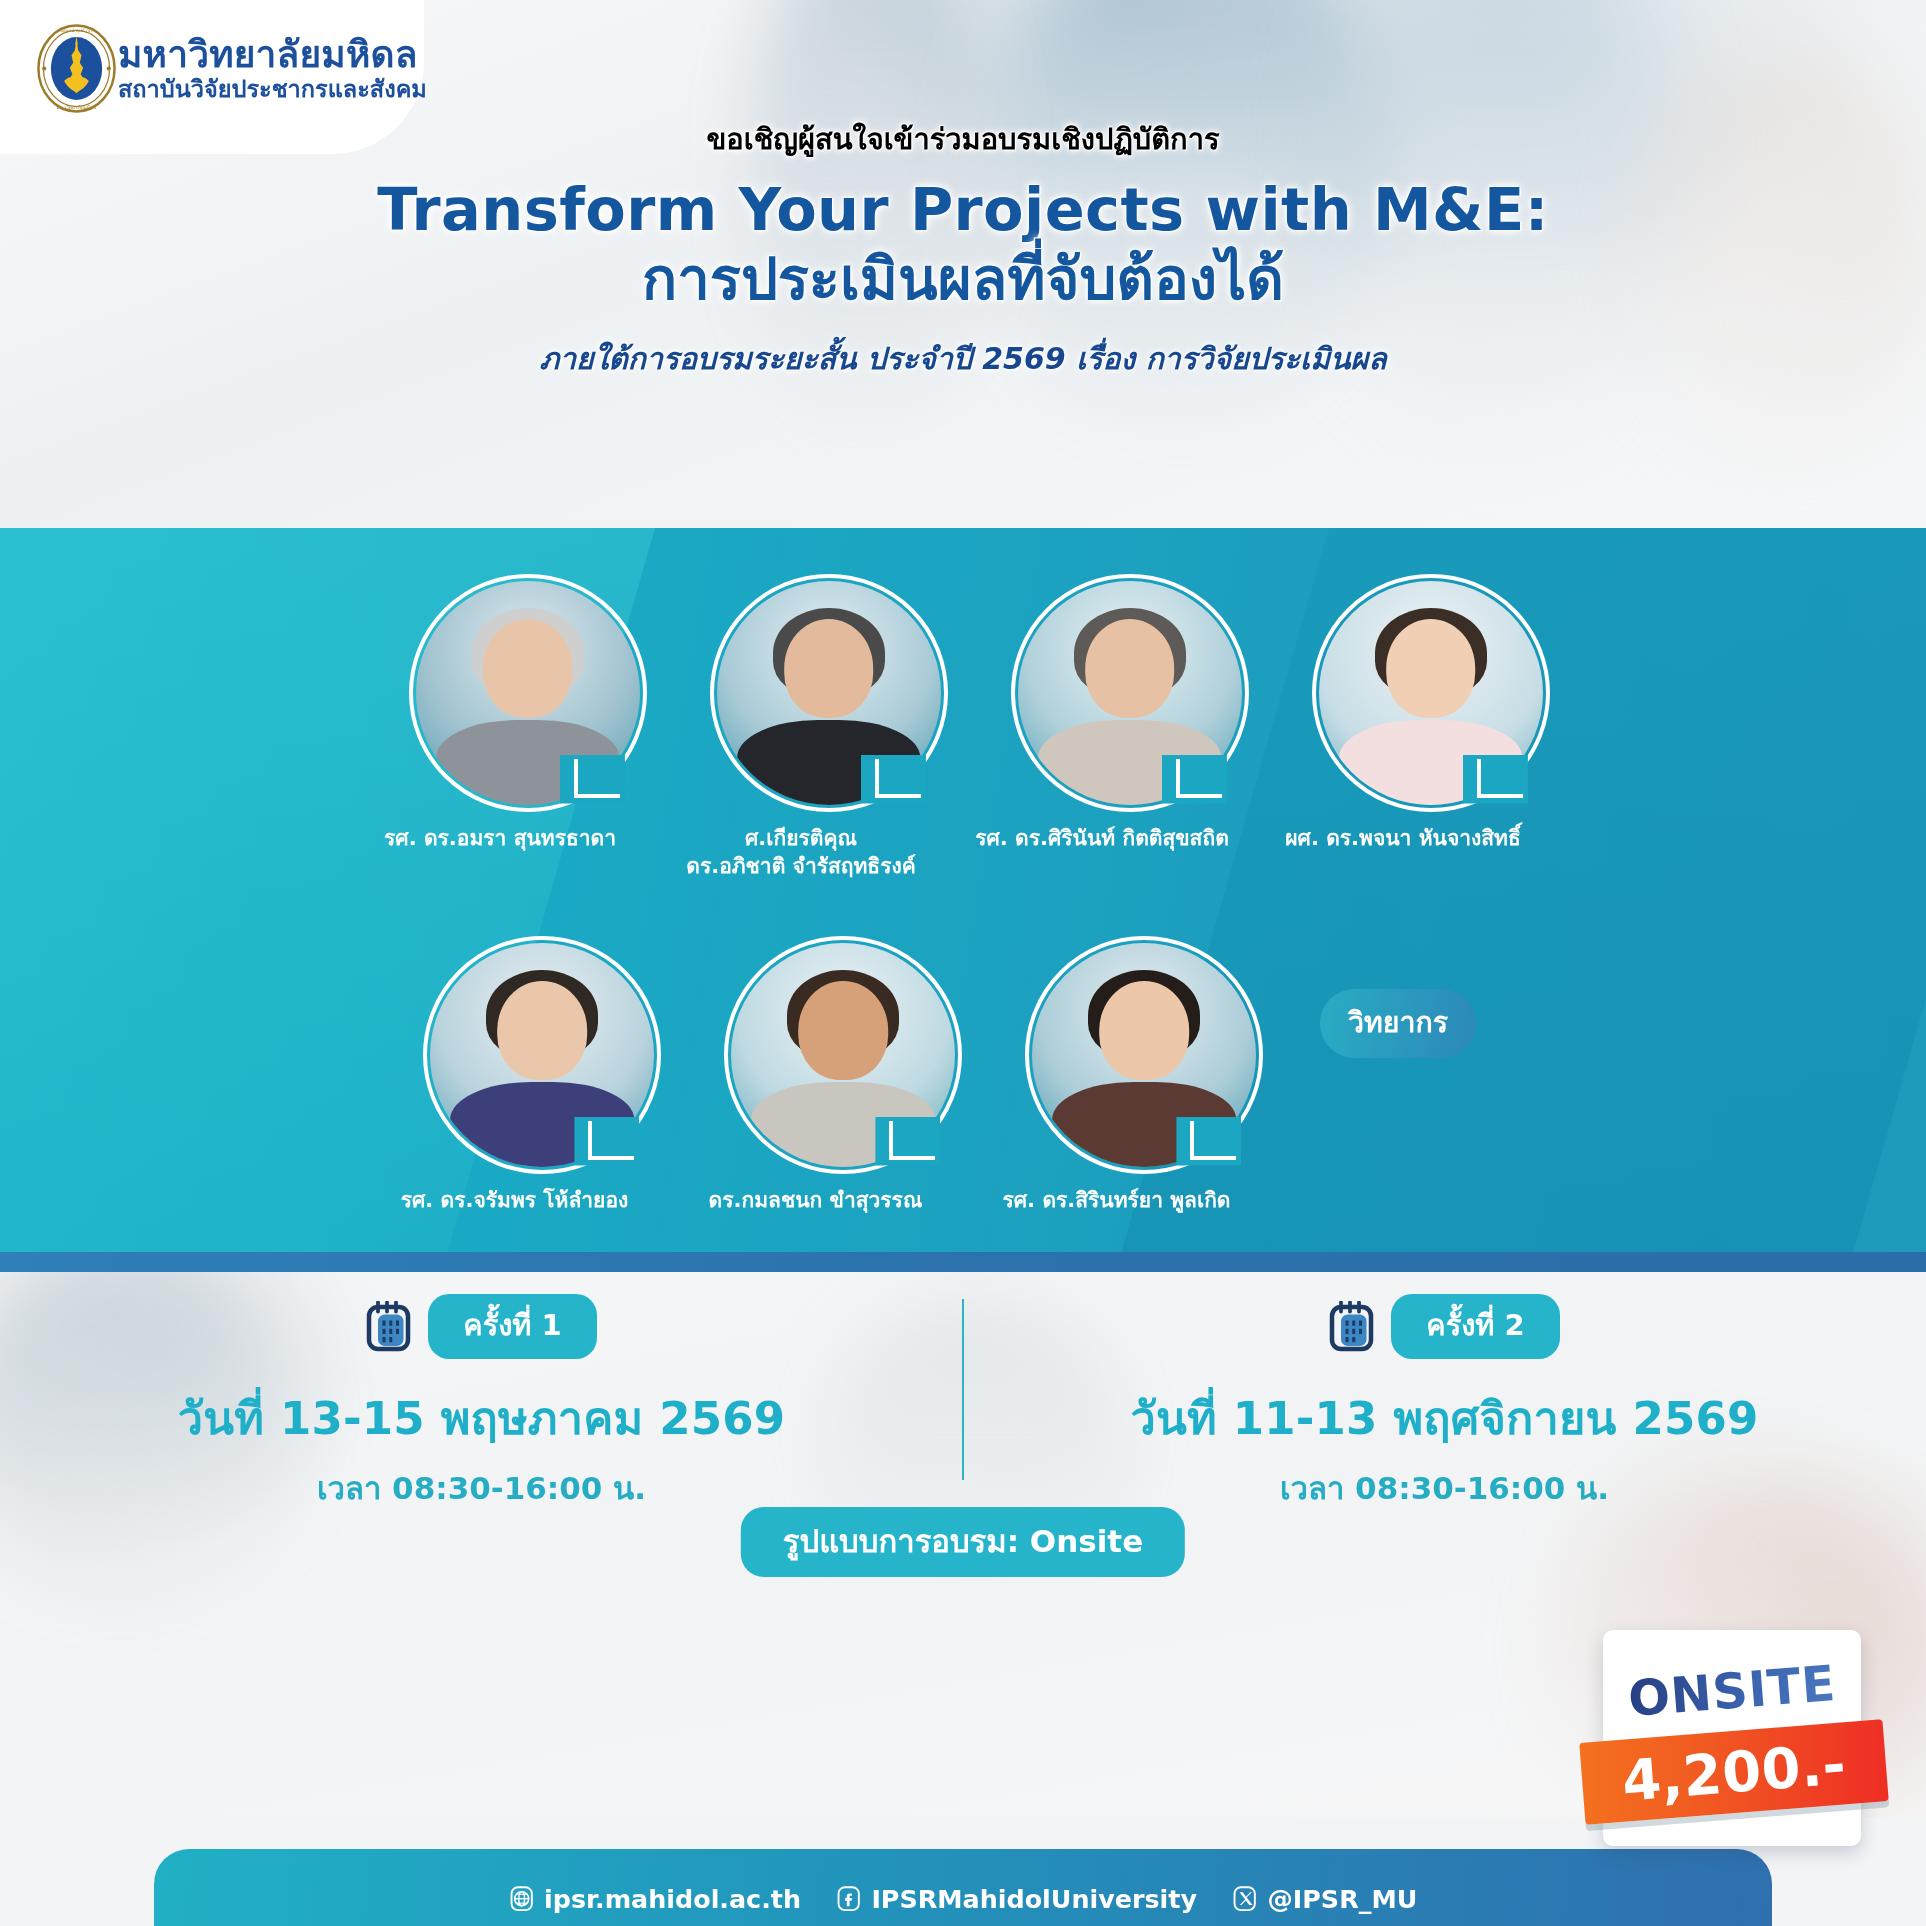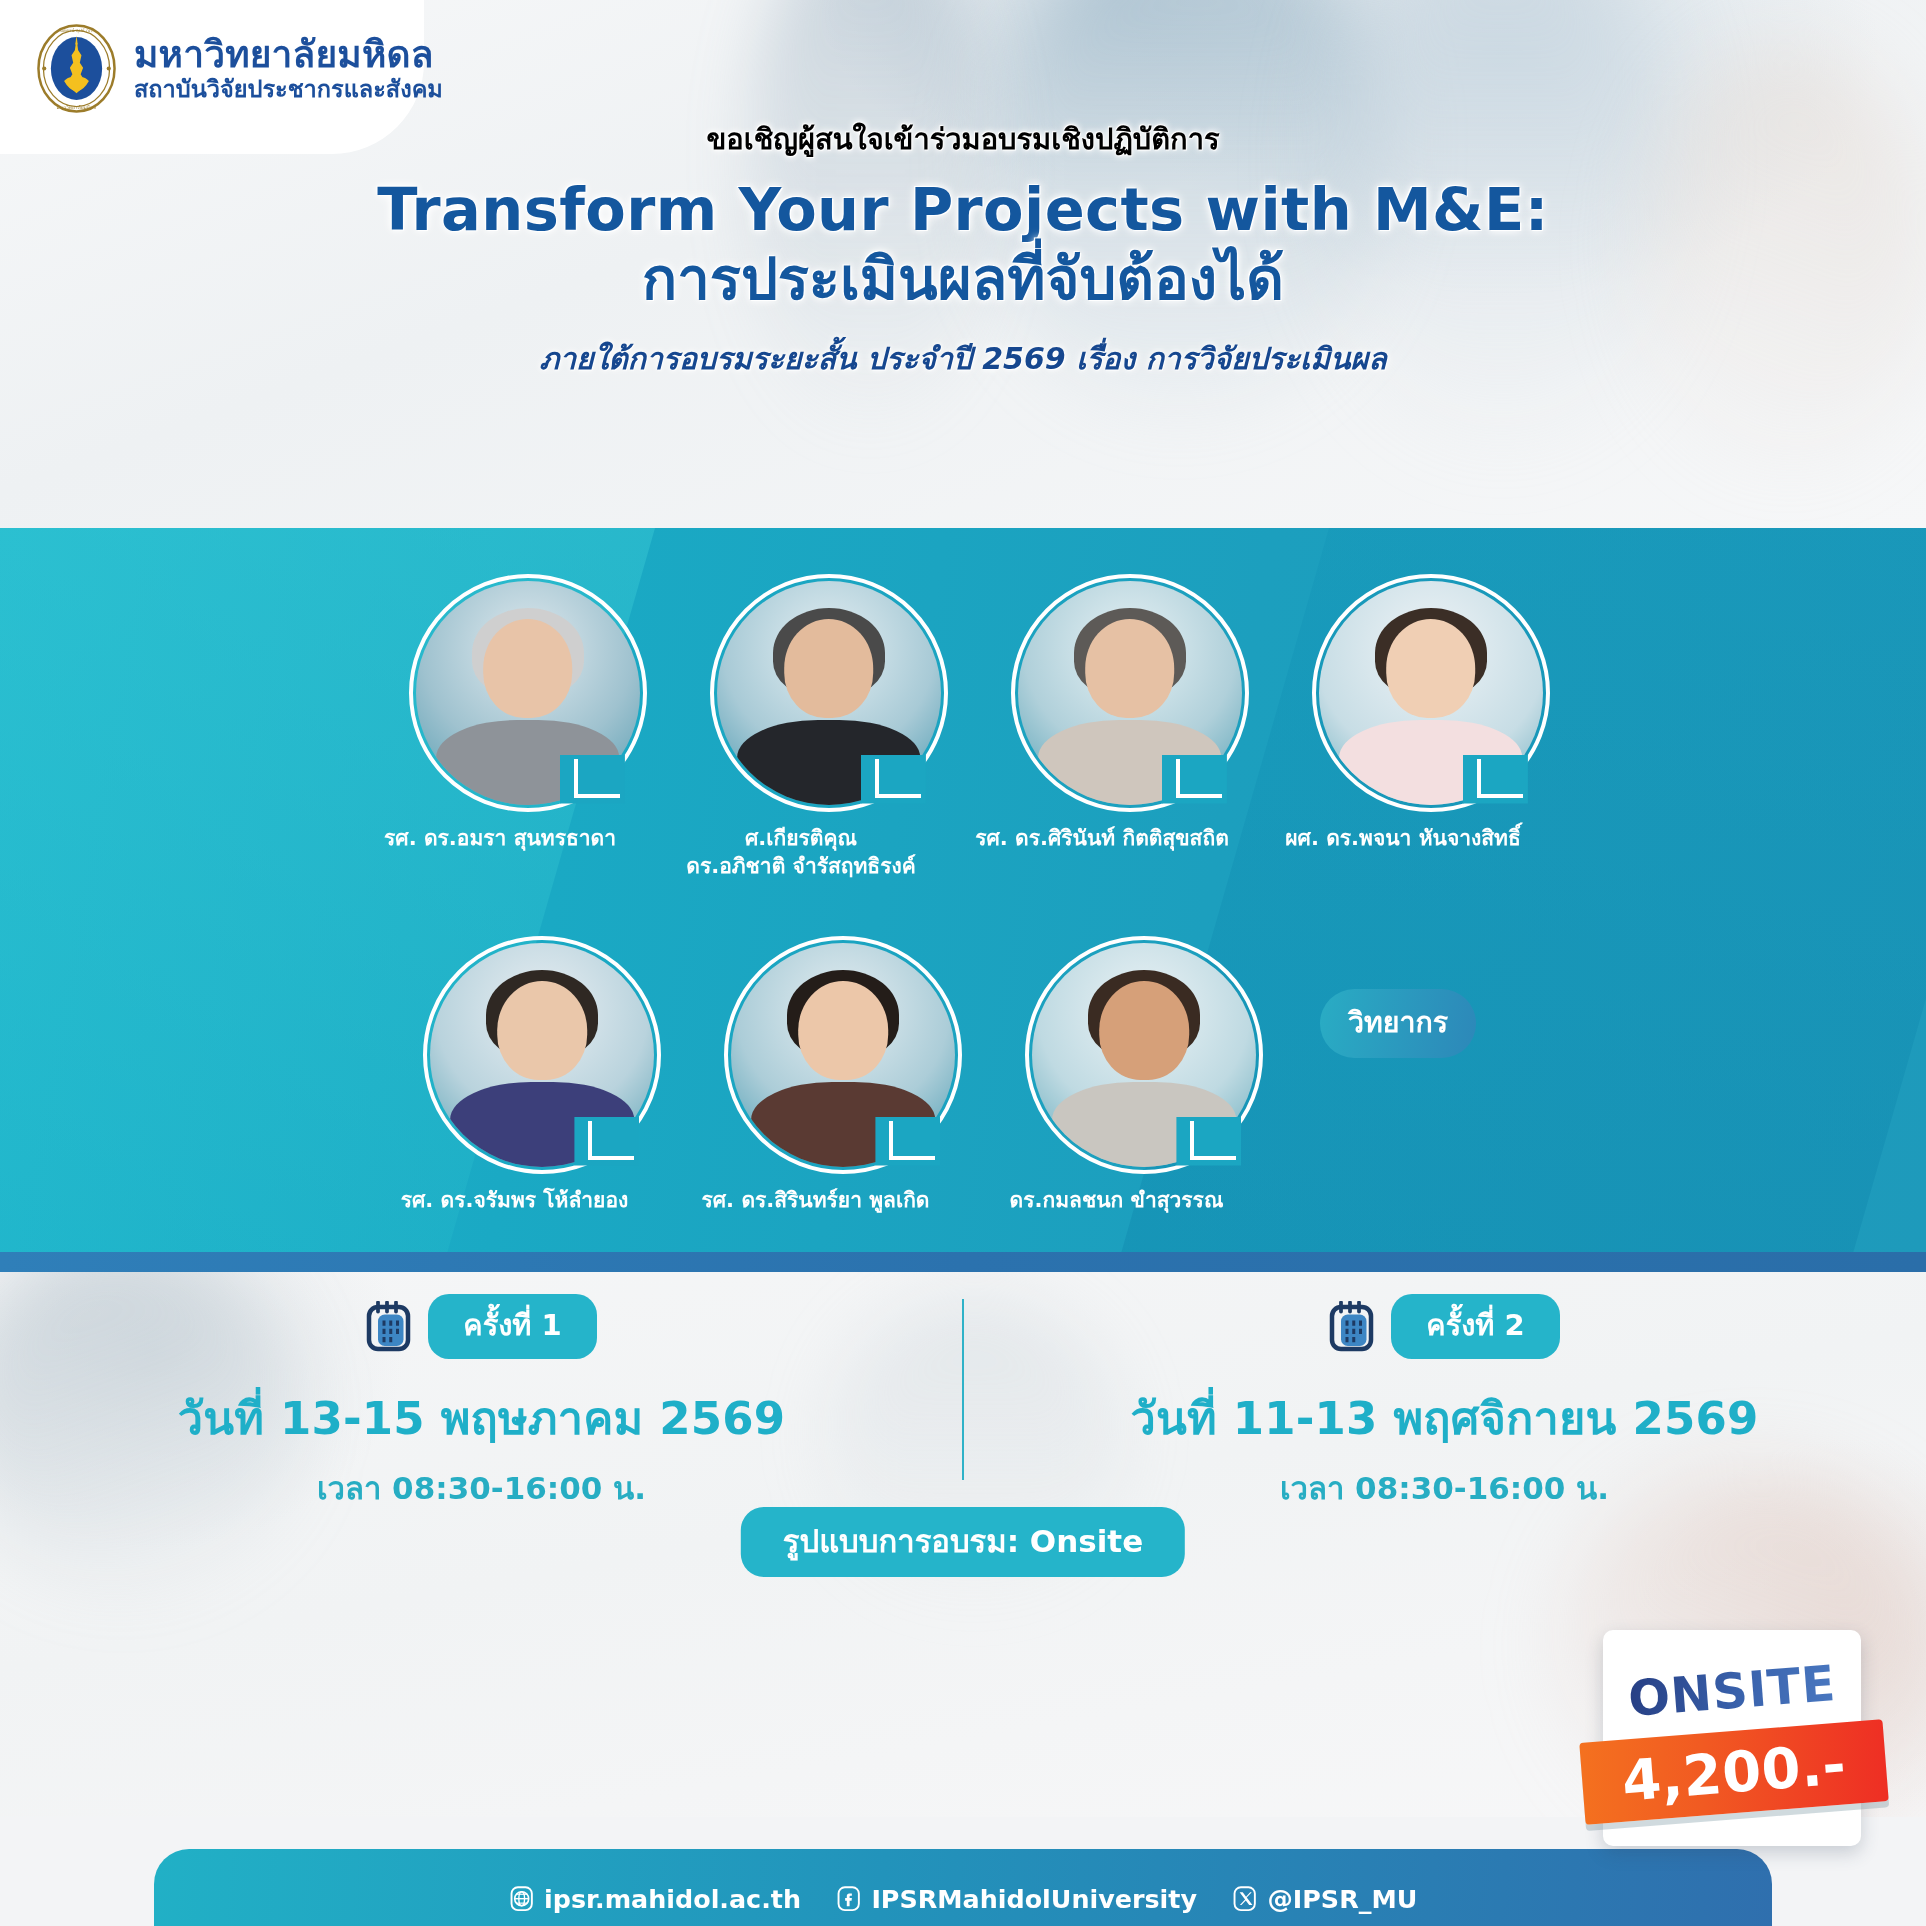--- a/index.html
+++ b/index.html
@@ -59,21 +59,21 @@
   
   .logo-plate {
     position: absolute; left: -23px; top: -23px;
     width: 447px; height: 177px;
     background: #ffffff;
     border-bottom-right-radius: 92px;
     z-index: 4;
   }
   .logo-row {
     position: absolute; left: 35px; top: 23px;
-    display: flex; align-items: center; gap: 16px;
+    display: flex; align-items: center; 
     z-index: 5;
   }
   .mu-seal { width: 83px; height: 91px; flex: 0 0 auto; }
   .logo-text { display: flex; flex-direction: column; line-height: 1.0; }
   .logo-line1 {
     font-size: 37px; font-weight: 700; color: #1c4f9c; letter-spacing: 0.2px;
     font-family: "DejaVu Sans", sans-serif;
   }
   .logo-line2 {
     font-size: 23.5px; font-weight: 600; color: #1c4f9c; margin-top: 5.4px;
@@ -465,48 +465,48 @@
           </div>
           <div class="avatar-ring"></div>
             <div class="avatar-notch"></div>
             <div class="avatar-corner"></div>
         </div>
         <div class="speaker-name">รศ. ดร.จรัมพร โห้ลำยอง</div>
       </div>
       <div class="speaker">
         <div class="avatar-wrap">
           <div class="avatar">
+              <div class="ph-bg ph-7"></div>
+            <div class="ph-person">
+                <div class="ph-hair" style="background:#3a2b22"></div>
+                <div class="ph-head" style="background:#d6a079"></div>
+                <div class="ph-body" style="background:#c9c6c0"></div>
+              </div>
+          </div>
+          <div class="avatar-ring"></div>
+            <div class="avatar-notch"></div>
+            <div class="avatar-corner"></div>
+        </div>
+        <div class="speaker-name">ดร.กมลชนก ขำสุวรรณ</div>
+      </div>
+      <div class="speaker">
+        <div class="avatar-wrap">
+          <div class="avatar">
               <div class="ph-bg ph-6"></div>
             <div class="ph-person">
                 <div class="ph-hair" style="background:#241d19"></div>
                 <div class="ph-head" style="background:#ecc7a9"></div>
                 <div class="ph-body" style="background:#5a3a33"></div>
               </div>
           </div>
           <div class="avatar-ring"></div>
             <div class="avatar-notch"></div>
             <div class="avatar-corner"></div>
         </div>
         <div class="speaker-name">รศ. ดร.สิรินทร์ยา พูลเกิด</div>
-      </div>
-      <div class="speaker">
-        <div class="avatar-wrap">
-          <div class="avatar">
-              <div class="ph-bg ph-7"></div>
-            <div class="ph-person">
-                <div class="ph-hair" style="background:#3a2b22"></div>
-                <div class="ph-head" style="background:#d6a079"></div>
-                <div class="ph-body" style="background:#c9c6c0"></div>
-              </div>
-          </div>
-          <div class="avatar-ring"></div>
-            <div class="avatar-notch"></div>
-            <div class="avatar-corner"></div>
-        </div>
-        <div class="speaker-name">ดร.กมลชนก ขำสุวรรณ</div>
       </div>
     </div>
   </div>
 
   <div class="vit-badge">วิทยากร</div>
   <div class="divider-bar"></div>
 
   <div class="info">
     <div class="info-blur-a"></div>
     <div class="info-blur-b"></div>

